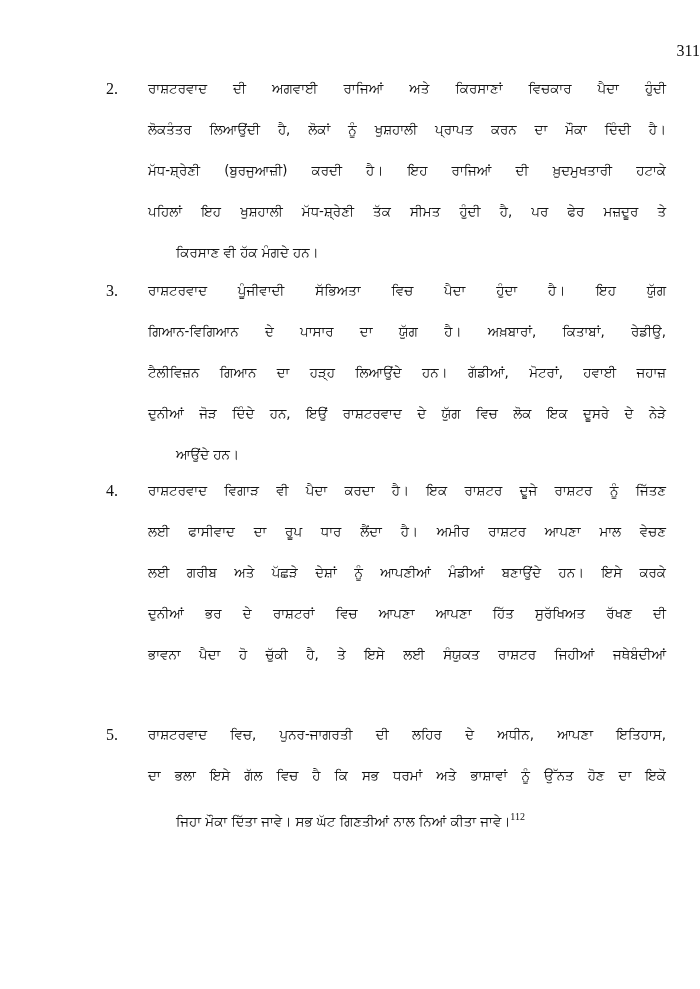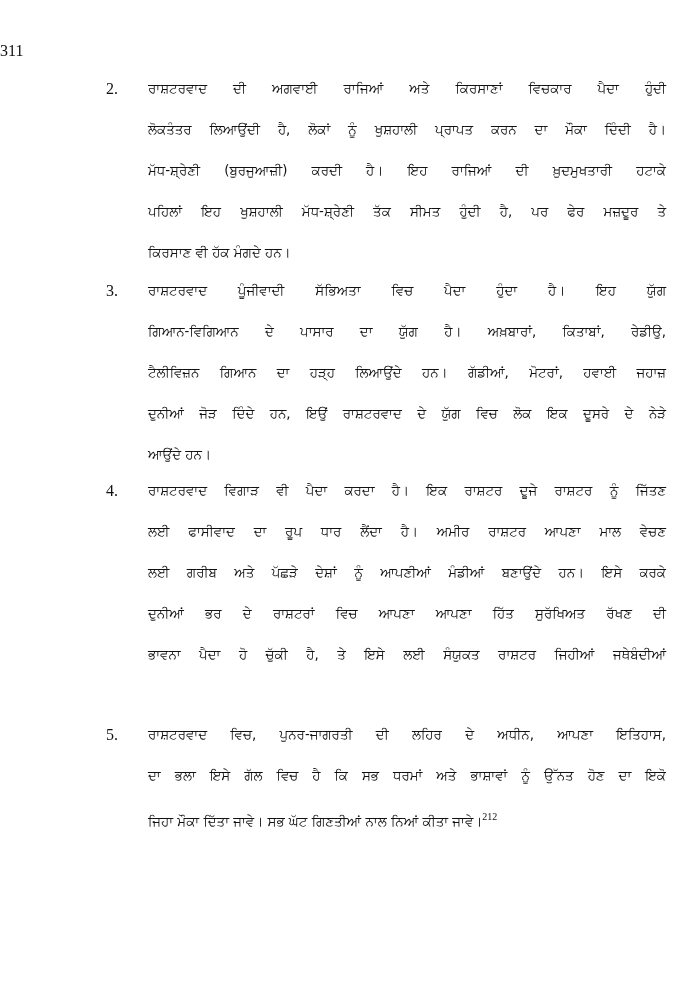--- a/index.html
+++ b/index.html
@@ -1,26 +1,26 @@
 <!DOCTYPE html>
 <html><head>
 <meta charset="utf-8">
 <style>
   html, body { margin: 0; padding: 0; background: #ffffff; }
   body { width: 700px; height: 989px; position: relative; overflow: hidden;
          font-family: "DejaVu Sans", "Liberation Sans", sans-serif; color: #111; }
-  .page-number { position: absolute; top: 42px; left: 0; width: 700px; text-align: left;
+  .page-number { position: absolute; top: 42px; left: 0; width: 700px; text-align: right;
                  font-family: "Liberation Serif", "DejaVu Serif", serif; font-size: 16px; }
   .item { position: absolute; left: 106px; width: 560px; }
   .item-num { position: absolute; left: 0; top: 0; font-family: "Liberation Serif", "DejaVu Serif", serif;
               font-size: 16px; line-height: 41px; }
   .item-body { margin-left: 42px; }
   .line { display: block; height: 41px; line-height: 41px; font-size: 13.4px; white-space: nowrap;
           text-align: justify; text-align-last: justify; }
-  .line.last { text-align-last: left; }
+  .line.last { text-align-last: left; margin-left: 28px; }
   sup.fn { font-family: "Liberation Serif", serif; font-size: 10px; vertical-align: 6px; }
 </style>
 </head>
 <body>
 
 <div class="page-number">311</div>
 
 <div class="item" style="top:68px;">
   <span class="item-num">2.</span>
   <div class="item-body">
@@ -52,15 +52,15 @@
     <span class="line">ਦੁਨੀਆਂ ਭਰ ਦੇ ਰਾਸ਼ਟਰਾਂ ਵਿਚ ਆਪਣਾ ਆਪਣਾ ਹਿੱਤ ਸੁਰੱਖਿਅਤ ਰੱਖਣ ਦੀ</span>
     <span class="line">ਭਾਵਨਾ ਪੈਦਾ ਹੋ ਚੁੱਕੀ ਹੈ, ਤੇ ਇਸੇ ਲਈ ਸੰਯੁਕਤ ਰਾਸ਼ਟਰ ਜਿਹੀਆਂ ਜਥੇਬੰਦੀਆਂ</span>
   </div>
 </div>
 
 <div class="item" style="top:714px;">
   <span class="item-num">5.</span>
   <div class="item-body">
     <span class="line">ਰਾਸ਼ਟਰਵਾਦ ਵਿਚ, ਪੁਨਰ-ਜਾਗਰਤੀ ਦੀ ਲਹਿਰ ਦੇ ਅਧੀਨ, ਆਪਣਾ ਇਤਿਹਾਸ,</span>
     <span class="line">ਦਾ ਭਲਾ ਇਸੇ ਗੱਲ ਵਿਚ ਹੈ ਕਿ ਸਭ ਧਰਮਾਂ ਅਤੇ ਭਾਸ਼ਾਵਾਂ ਨੂੰ ਉੱਨਤ ਹੋਣ ਦਾ ਇਕੋ</span>
-    <span class="line last"><span>ਜਿਹਾ ਮੌਕਾ ਦਿੱਤਾ ਜਾਵੇ। ਸਭ ਘੱਟ ਗਿਣਤੀਆਂ ਨਾਲ ਨਿਆਂ ਕੀਤਾ ਜਾਵੇ।</span><sup class="fn">212</sup></span>
+    <span class="line last"><span>ਜਿਹਾ ਮੌਕਾ ਦਿੱਤਾ ਜਾਵੇ। ਸਭ ਘੱਟ ਗਿਣਤੀਆਂ ਨਾਲ ਨਿਆਂ ਕੀਤਾ ਜਾਵੇ।</span><sup class="fn">112</sup></span>
   </div>
 </div>
 
 </body></html>

